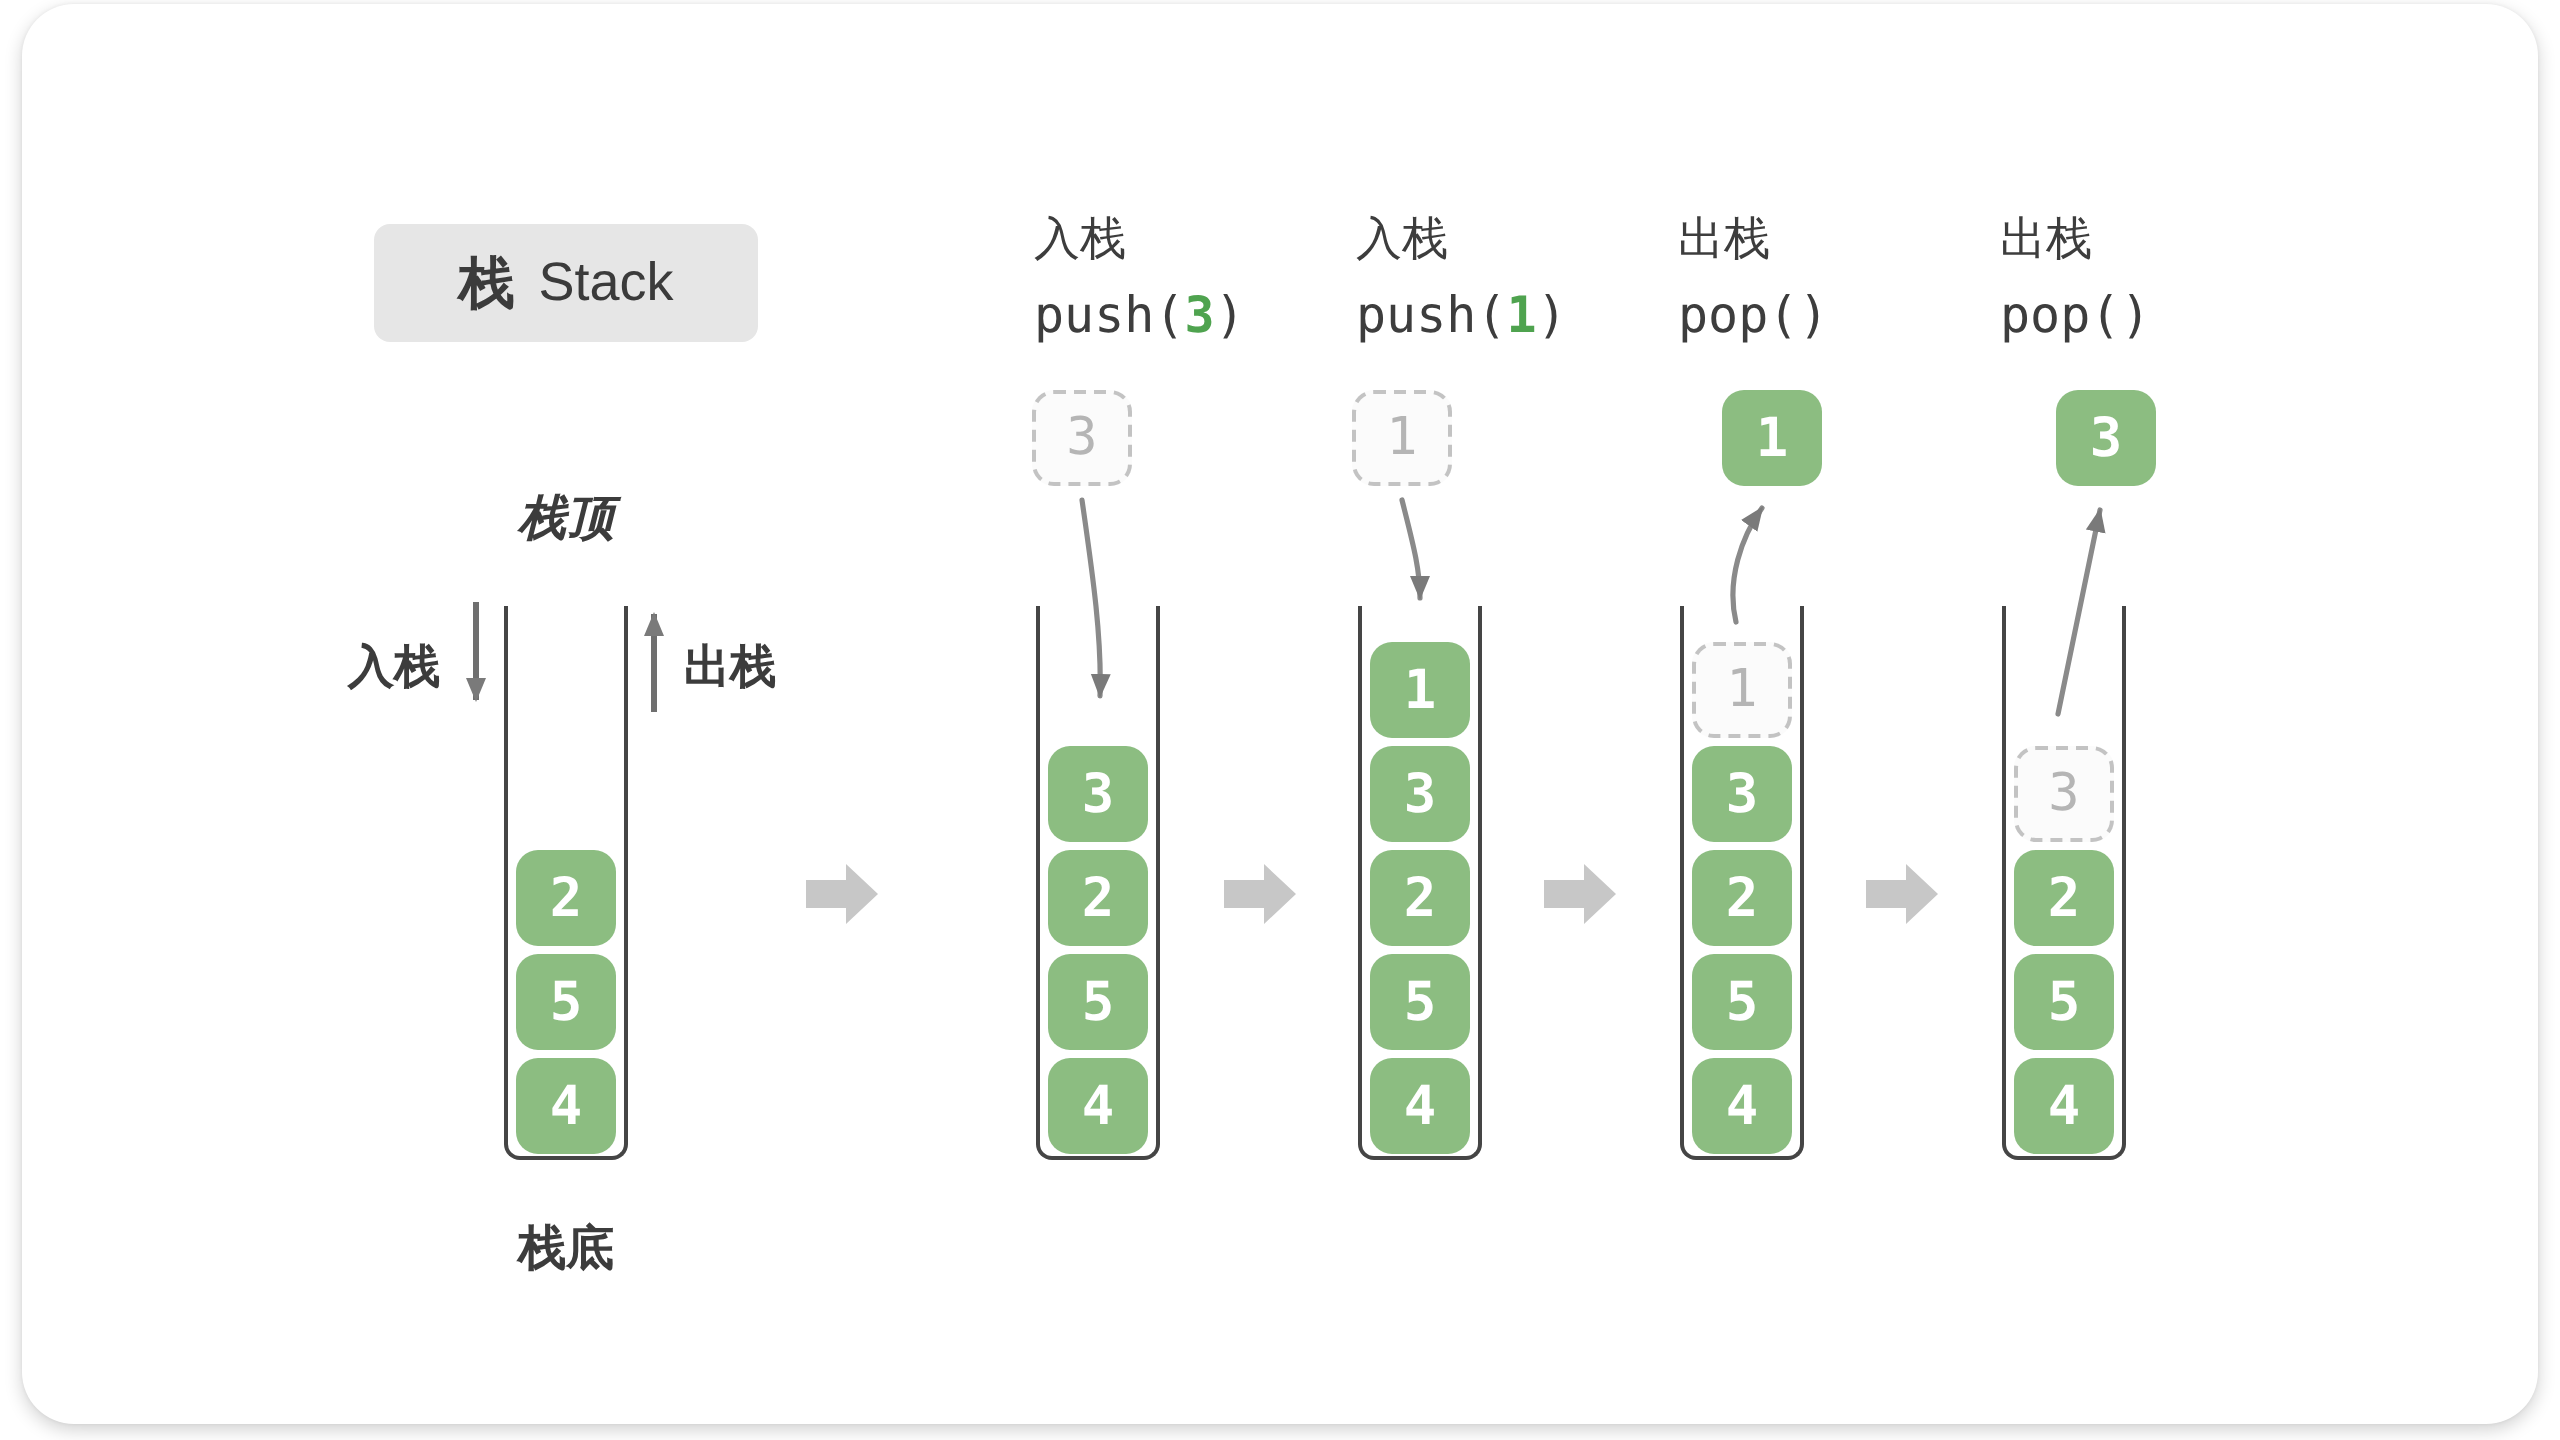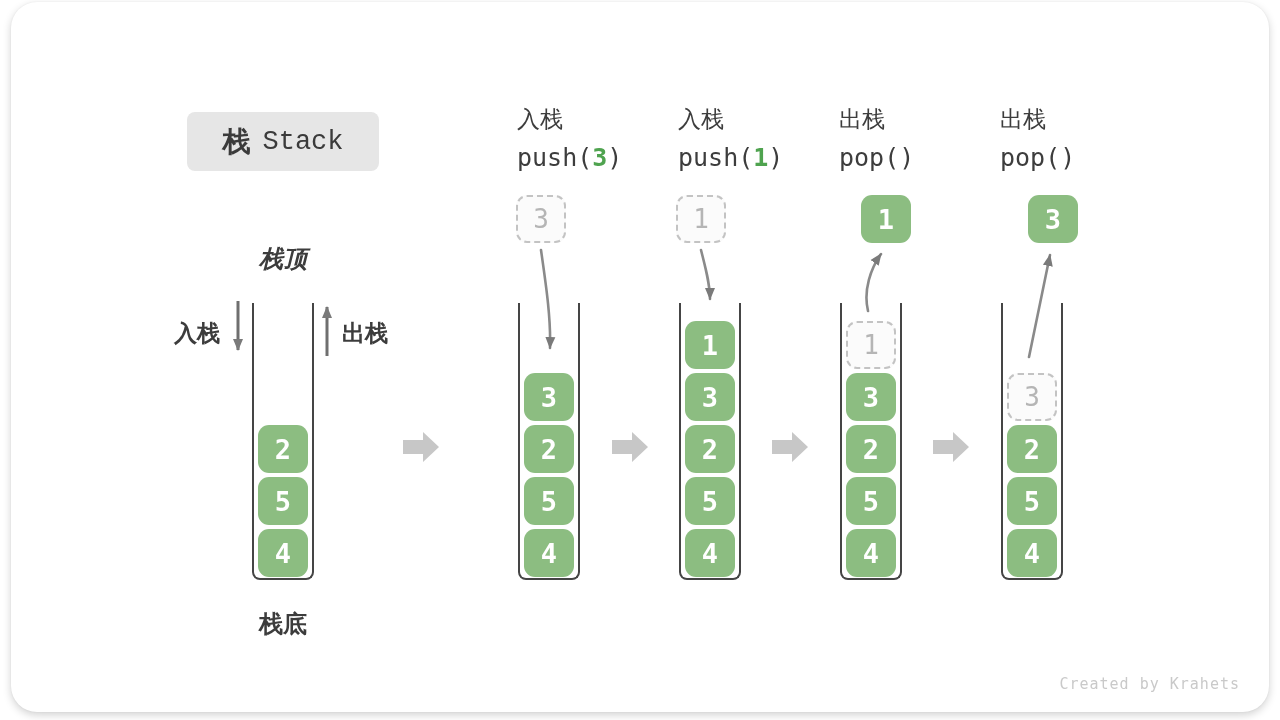--- a/index.html
+++ b/index.html
@@ -8,21 +8,21 @@
   #canvas { position:relative; width:1280px; height:720px; }
 
   .card { position:absolute; left:11px; top:2px; width:1258px; height:710px;
           background:#ffffff; border-radius:26px;
           box-shadow:0 3px 9px rgba(0,0,0,0.18), 0 0 2px rgba(0,0,0,0.06); }
 
   .title-box { position:absolute; left:187px; top:112px; width:192px; height:59px;
                background:#e6e6e6; border-radius:8px; display:flex; align-items:center;
                justify-content:center; gap:12px; color:#3b3b3b; }
   .title-box .t-zh { font-size:28px; font-weight:bold; }
-  .title-box .t-en { font-size:27px; font-family:Liberation Mono, monospace; }
+  .title-box .t-en { font-size:27px; font-family:Liberation Sans, sans-serif; }
 
   .side-lbl { position:absolute; color:#3c3c3c; font-weight:bold; font-size:24px;
               text-align:center; white-space:nowrap; }
   .lbl-top    { left:233px; top:243px; width:100px;font-style:italic; }
   .lbl-bottom { left:233px; top:608px; width:100px; }
   .lbl-push   { left:162px; top:318px; width:70px; font-size:23px; }
   .lbl-pop    { left:330px; top:318px; width:70px; font-size:23px; }
 
   .stack-walls { position:absolute; width:62px; height:277px; top:303px;
                  border-left:2px solid #454545; border-right:2px solid #454545;
@@ -136,14 +136,13 @@
       </marker>
     </defs>
     <path d="M 238 301 L 238 350" stroke="#6f6f6f" stroke-width="3" fill="none" marker-end="url(#ah)"></path>
     <path d="M 327 356 L 327 307" stroke="#6f6f6f" stroke-width="3" fill="none" marker-end="url(#ah)"></path>
     <path d="M 541 250 C 546 285 551 318 550 348" stroke="#8a8a8a" stroke-width="2.6" fill="none" stroke-linecap="round" marker-end="url(#ah)"></path>
     <path d="M 701 250 C 706 270 710 284 710 299" stroke="#8a8a8a" stroke-width="2.6" fill="none" stroke-linecap="round" marker-end="url(#ah)"></path>
     <path d="M 868 311 C 863 290 871 268 881 254" stroke="#8a8a8a" stroke-width="2.6" fill="none" stroke-linecap="round" marker-end="url(#ah)"></path>
     <path d="M 1029 357 C 1036 322 1043 290 1050 255" stroke="#8a8a8a" stroke-width="2.6" fill="none" stroke-linecap="round" marker-end="url(#ah)"></path>
   </svg>
 
-  <div class="watermark">Created by Krahets</div>
 </div>
 
 </body></html>

